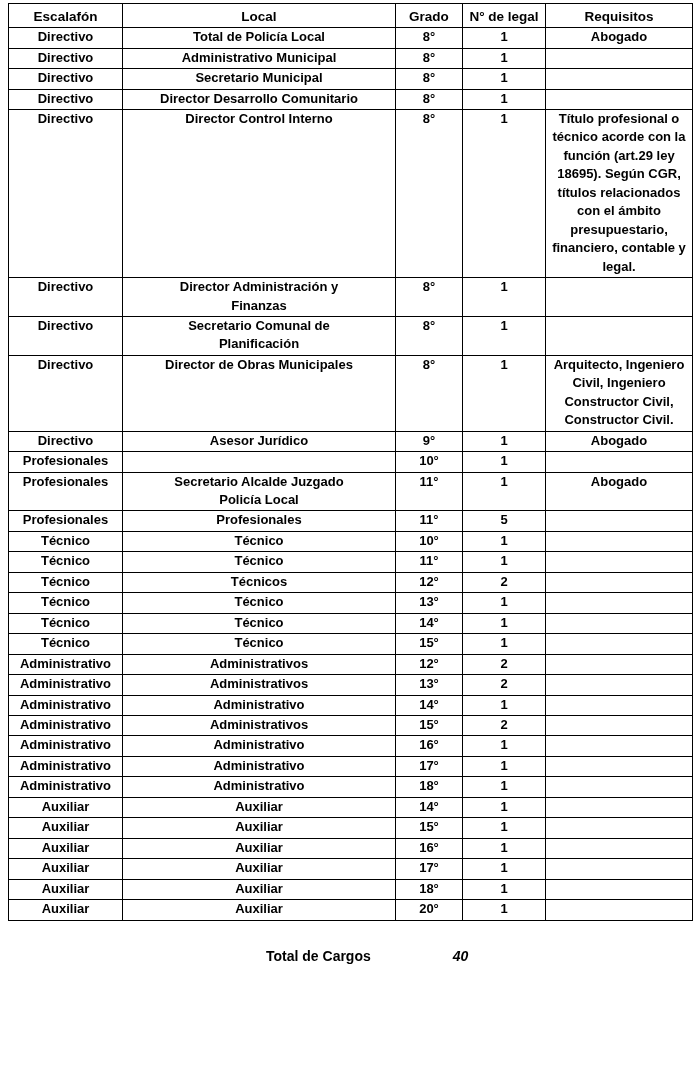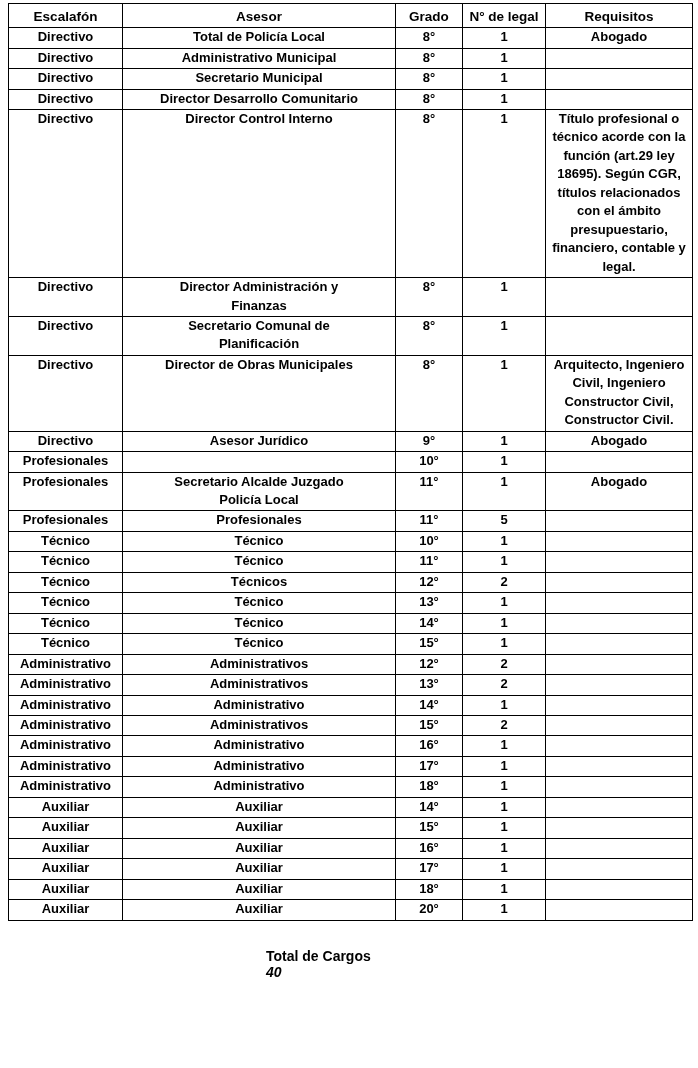--- a/index.html
+++ b/index.html
@@ -43,42 +43,41 @@
   col.c-grado     { width: 67px; }
   col.c-ncargos   { width: 83px; }
   col.c-requisitos{ width: 147px; }
 
   .total-row {
     display: flex;
     align-items: baseline;
     margin-top: 27px;
     font-weight: bold;
     font-size: 14px;
-    flex-direction: column;
   }
   .total-label { margin-left: 258px; }
   .total-value { margin-left: 82px; font-style: italic; }
 </style>
 </head>
 <body>
 
 <div class="page">
 
   <table class="staff-table">
     <colgroup>
       <col class="c-escalafon">
       <col class="c-cargo">
       <col class="c-grado">
       <col class="c-ncargos">
       <col class="c-requisitos">
     </colgroup>
     <thead>
       <tr id="header-row">
           <th>Escalafón</th>
-          <th>Asesor</th>
+          <th>Local</th>
           <th>Grado</th>
           <th>N° de legal</th>
           <th>Requisitos</th>
         </tr>
     </thead>
     <tbody id="table-body">
         <tr>
           <td>Directivo</td>
           <td>Total de Policía Local</td>
           <td>8°</td>

